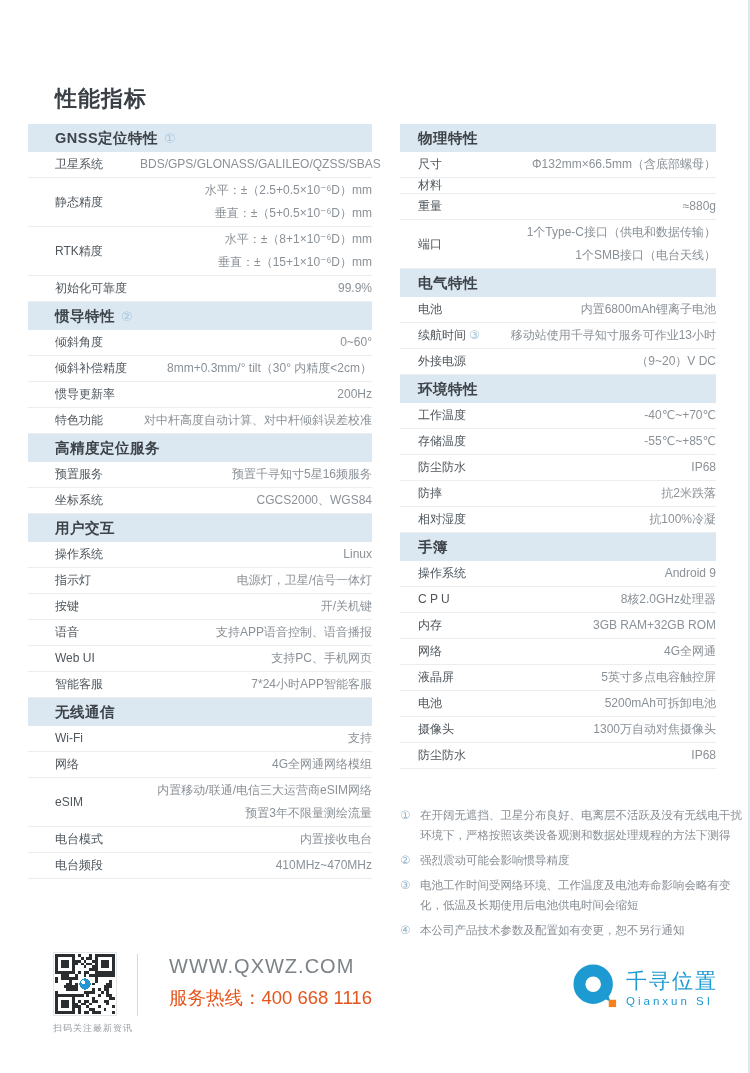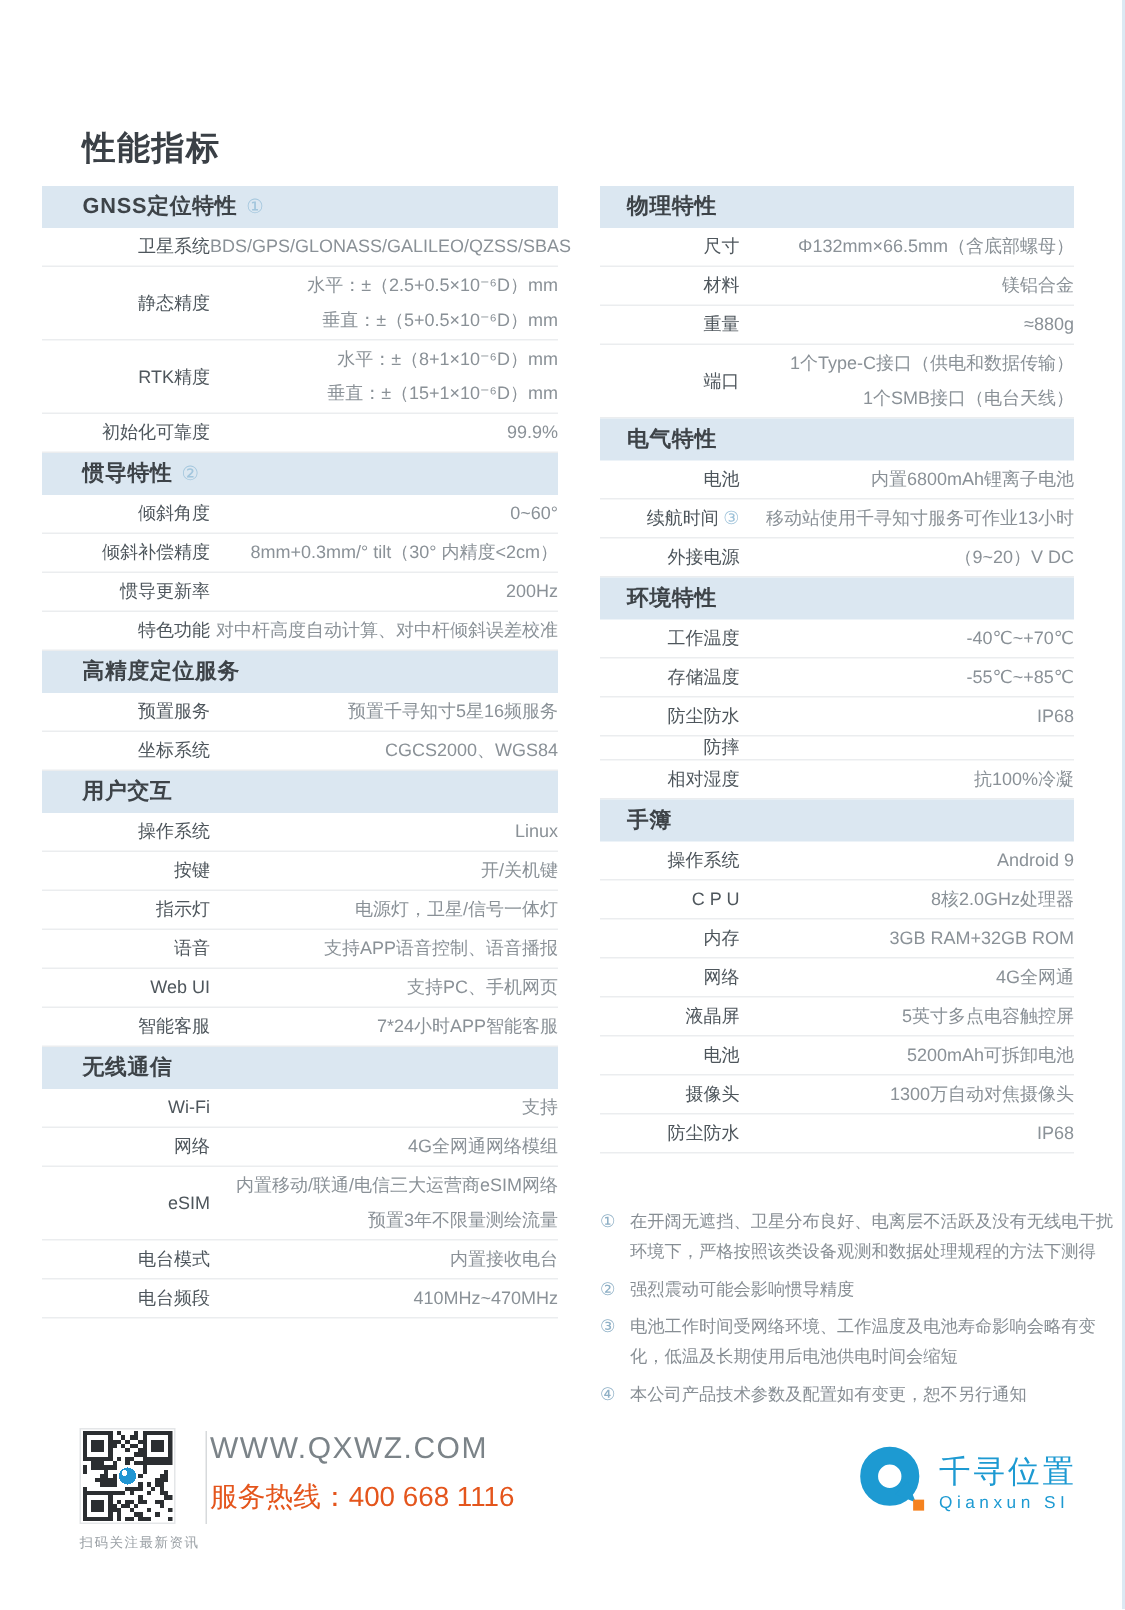--- a/index.html
+++ b/index.html
@@ -13,37 +13,37 @@
   .col { position:absolute; top:124px; }
   .col-left  { left:28px;  width:344px; }
   .col-right { left:400px; width:316px; }
 
   .section-header { height:28px; line-height:28px; background:#dbe7f1; font-size:14.5px; font-weight:700; color:#3d4348; padding-left:27px; letter-spacing:0.5px; }
   .col-right .section-header { padding-left:18px; }
   .section-header .badge { font-weight:400; color:#a3c6dd; font-size:13px; margin-left:6px; }
 
   .spec-row { display:flex; align-items:center; padding-left:27px; border-bottom:1px solid #ebedef; }
   .col-right .spec-row { padding-left:18px; }
-  .spec-label { flex:0 0 85px; font-size:12px; color:#4e565c; line-height:15px;text-align:right; }
+  .spec-label { flex:0 0 85px; font-size:12px; color:#4e565c; line-height:15px; }
   .col-right .spec-label { flex:0 0 75px; }
   .spec-label .badge { color:#9fc3da; font-size:12px; margin-left:3px; }
   .spec-value { flex:1; font-size:12px; color:#8a9197; padding:1px 0;text-align:right; }
   .value-line { line-height:23px; white-space:nowrap; }
 
   .footnotes { margin-top:36px; width:342px; }
   .footnote { display:flex; font-size:11.5px; color:#878e94; line-height:20px; margin-bottom:5px; }
   .footnote .fn-marker { flex:0 0 20px; color:#8fb0c6; }
   .footnote .fn-text { flex:1; }
 
   .footer { position:absolute; left:0; top:948px; width:750px; height:90px; }
   .qr-block { position:absolute; left:53px; top:4px; width:81px; }
   .qr-frame { width:64px; height:64px; background:#ffffff; border:1px solid #e4e6e8; padding:1px; }
   .qr-caption { margin-top:6px; font-size:9px; color:#9aa0a5; letter-spacing:1px; white-space:nowrap; }
   .footer-divider { position:absolute; left:137px; top:6px; width:1px; height:62px; background:#d7dadc; }
-  .contact-block { position:absolute; left:140px; top:7px; }
+  .contact-block { position:absolute; left:169px; top:7px; }
   .website { font-size:20px; color:#7b8388; letter-spacing:1px; }
   .hotline { margin-top:7px; font-size:18.5px; color:#e4551c; }
   .logo-block { position:absolute; left:573px; top:16px; display:flex; align-items:center; }
   .logo-text { margin-left:9px; }
   .brand-cn { font-size:21px; color:#1d9ad2; font-weight:400; letter-spacing:2px; line-height:24px; }
   .brand-en { font-size:11.5px; color:#1d9ad2; letter-spacing:3px; margin-top:2px; }
 </style>
 </head>
 <body>
 
@@ -126,29 +126,29 @@
       </div>
       <div class="section">
         <div class="section-header"><span class="section-title">用户交互</span></div>
         <div class="spec-row">
           <div class="spec-label"><span>操作系统</span></div>
           <div class="spec-value">
             <div class="value-line">Linux</div>
           </div>
         </div>
         <div class="spec-row">
+          <div class="spec-label"><span>指示灯</span></div>
+          <div class="spec-value">
+            <div class="value-line">电源灯，卫星/信号一体灯</div>
+          </div>
+        </div>
+        <div class="spec-row">
           <div class="spec-label"><span>按键</span></div>
           <div class="spec-value">
             <div class="value-line">开/关机键</div>
-          </div>
-        </div>
-        <div class="spec-row">
-          <div class="spec-label"><span>指示灯</span></div>
-          <div class="spec-value">
-            <div class="value-line">电源灯，卫星/信号一体灯</div>
           </div>
         </div>
         <div class="spec-row">
           <div class="spec-label"><span>语音</span></div>
           <div class="spec-value">
             <div class="value-line">支持APP语音控制、语音播报</div>
           </div>
         </div>
         <div class="spec-row">
           <div class="spec-label"><span>Web UI</span></div>
@@ -204,23 +204,20 @@
         <div class="section">
           <div class="section-header"><span class="section-title">物理特性</span></div>
           <div class="spec-row">
             <div class="spec-label"><span>尺寸</span></div>
             <div class="spec-value">
               <div class="value-line">Φ132mm×66.5mm（含底部螺母）</div>
             </div>
           </div>
           <div class="spec-row">
             <div class="spec-label"><span>材料</span></div>
-            <div class="spec-value">
-              <div class="value-line">镁铝合金</div>
-            </div>
           </div>
           <div class="spec-row">
             <div class="spec-label"><span>重量</span></div>
             <div class="spec-value">
               <div class="value-line">≈880g</div>
             </div>
           </div>
           <div class="spec-row">
             <div class="spec-label"><span>端口</span></div>
             <div class="spec-value">
@@ -265,20 +262,23 @@
             </div>
           </div>
           <div class="spec-row">
             <div class="spec-label"><span>防尘防水</span></div>
             <div class="spec-value">
               <div class="value-line">IP68</div>
             </div>
           </div>
           <div class="spec-row">
             <div class="spec-label"><span>防摔</span></div>
+            <div class="spec-value">
+              <div class="value-line">抗2米跌落</div>
+            </div>
           </div>
           <div class="spec-row">
             <div class="spec-label"><span>相对湿度</span></div>
             <div class="spec-value">
               <div class="value-line">抗100%冷凝</div>
             </div>
           </div>
         </div>
         <div class="section">
           <div class="section-header"><span class="section-title">手簿</span></div>

